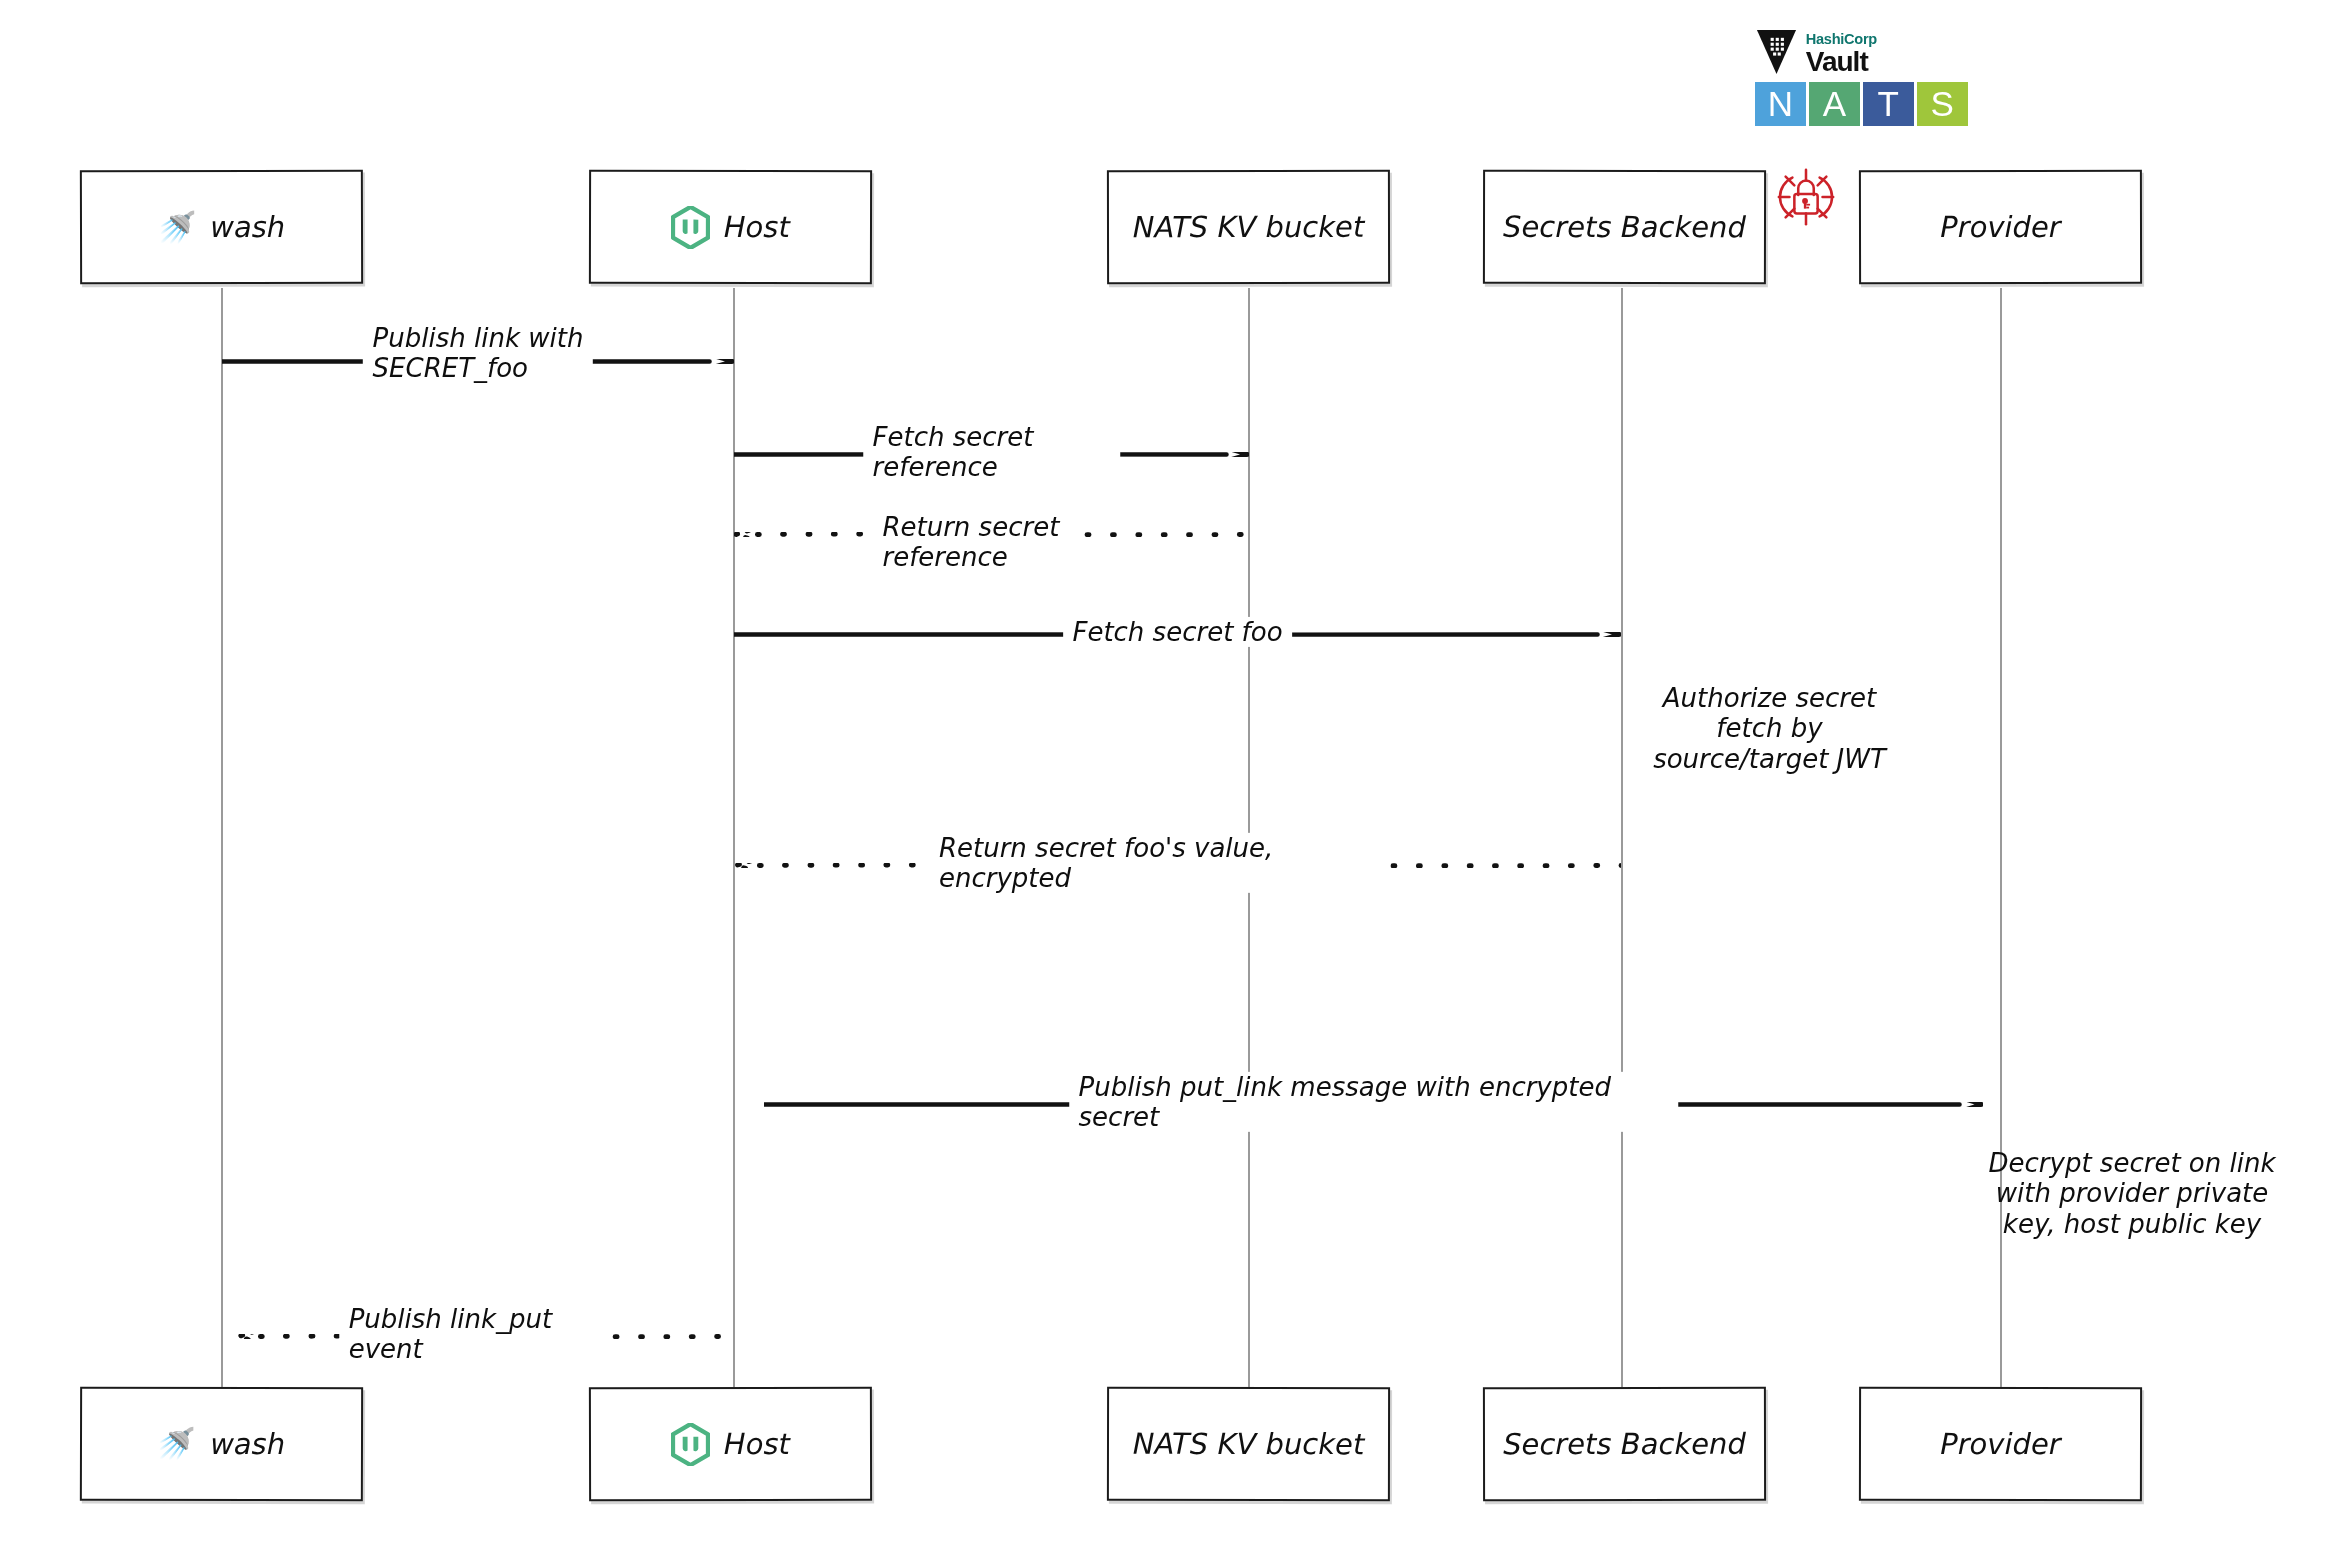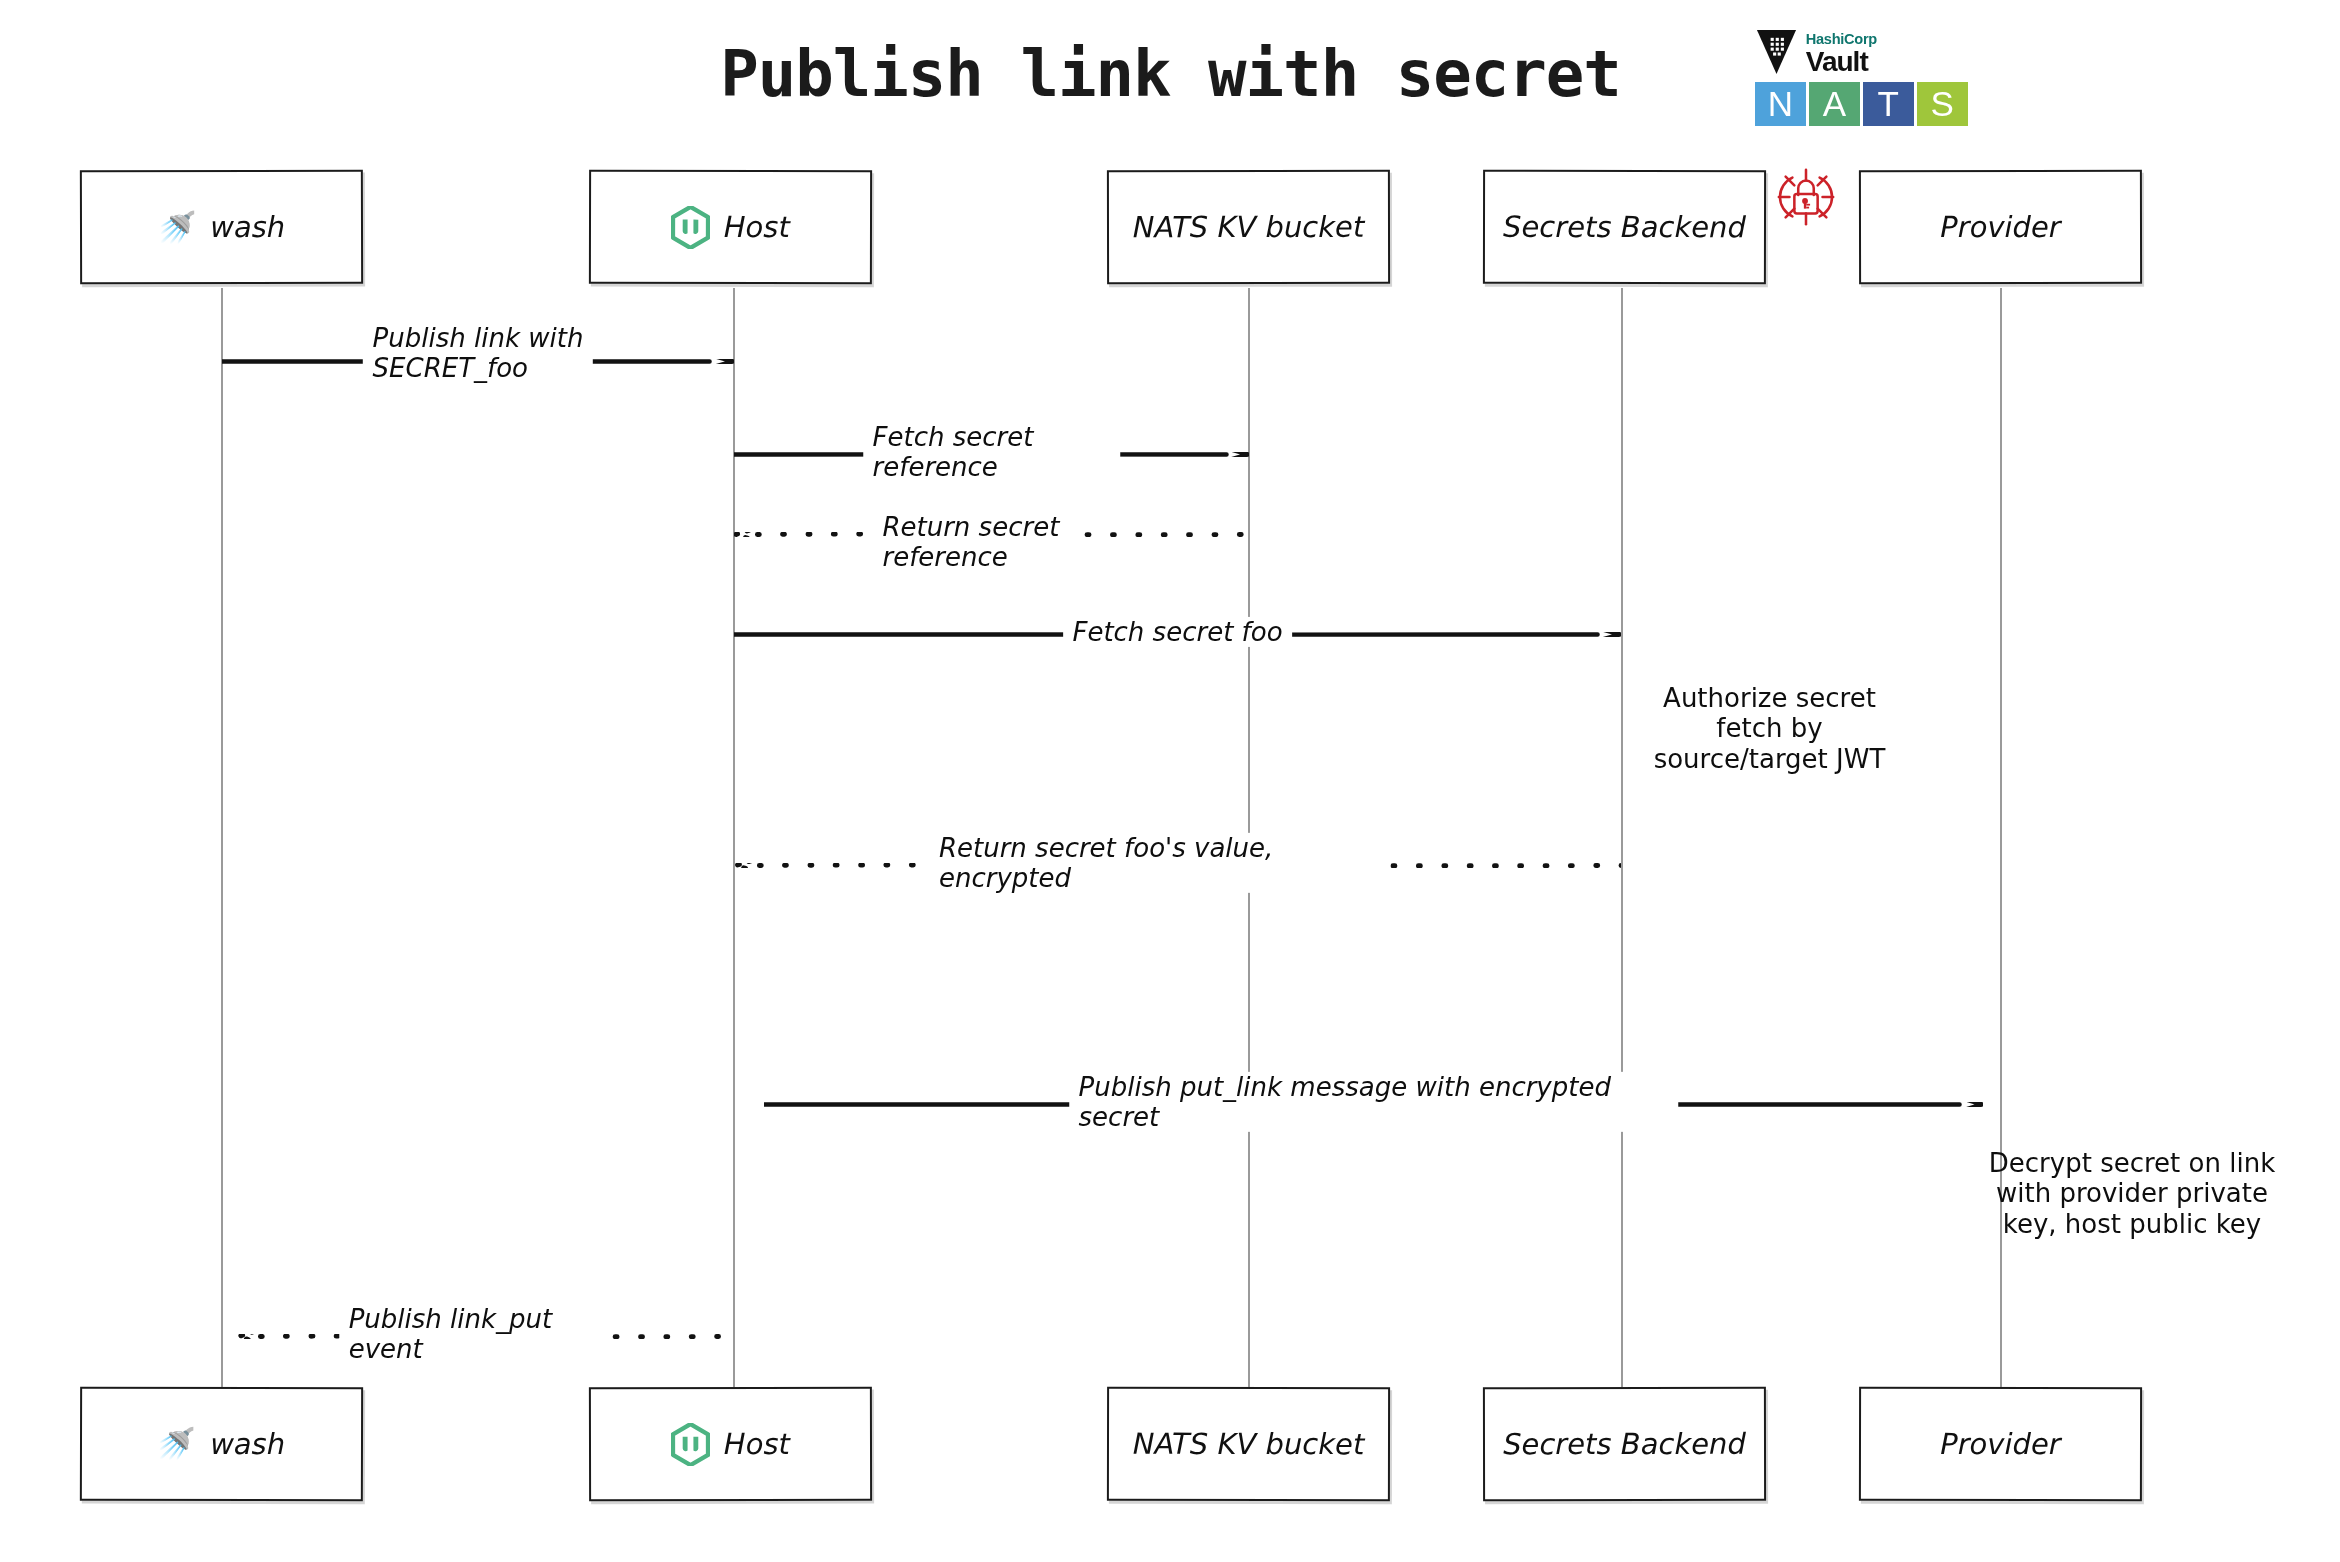--- a/index.html
+++ b/index.html
@@ -149,32 +149,32 @@
     text-align: left;
     line-height: 1.16;
     white-space: pre-line;
   }
 
   
   .note {
     position: absolute;
     font-family: "DejaVu Sans", sans-serif;
     font-size: 26px;
+    font-style: italic;
     color: #0e0e0e;
     text-align: center;
     line-height: 1.17;
     white-space: pre-line;
   }
 </style>
 </head>
 <body>
 
 <div id="canvas">
 
-  <div id="diagram-title">Publish link with secret</div>
 
   <div id="logo-stack">
 
     <div class="vault-logo">
       <svg class="vault-mark" viewBox="0 0 44 50">
         <polygon points="2,3 42,3 22,48" fill="#111111"></polygon>
         <g fill="#ffffff">
           <rect x="16" y="11" width="3.2" height="3.2"></rect>
           <rect x="21.2" y="11" width="3.2" height="3.2"></rect>
           <rect x="26.4" y="11" width="3.2" height="3.2"></rect>

